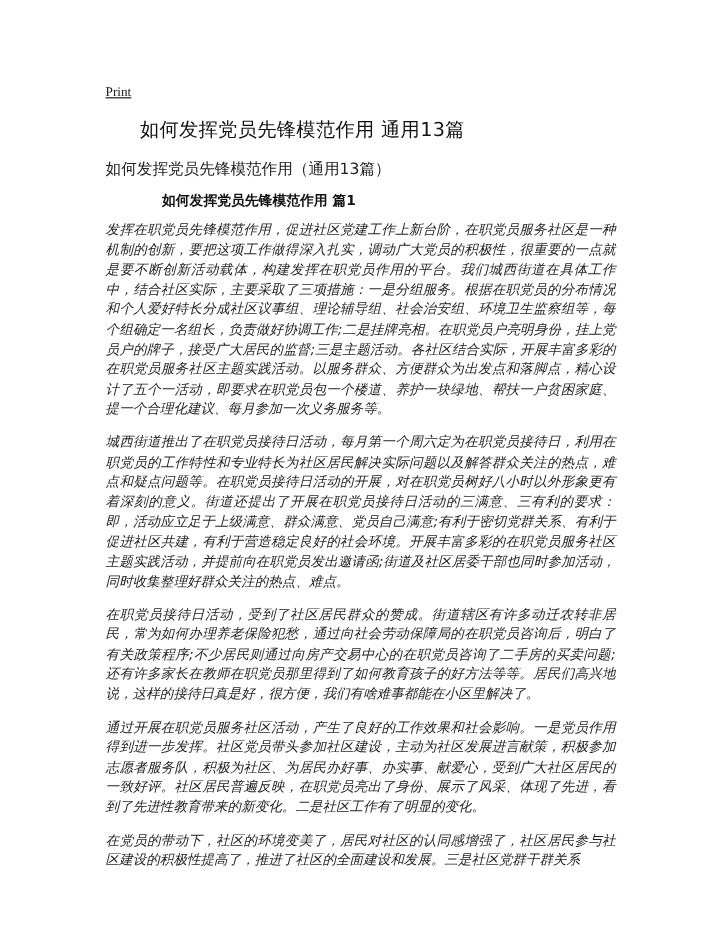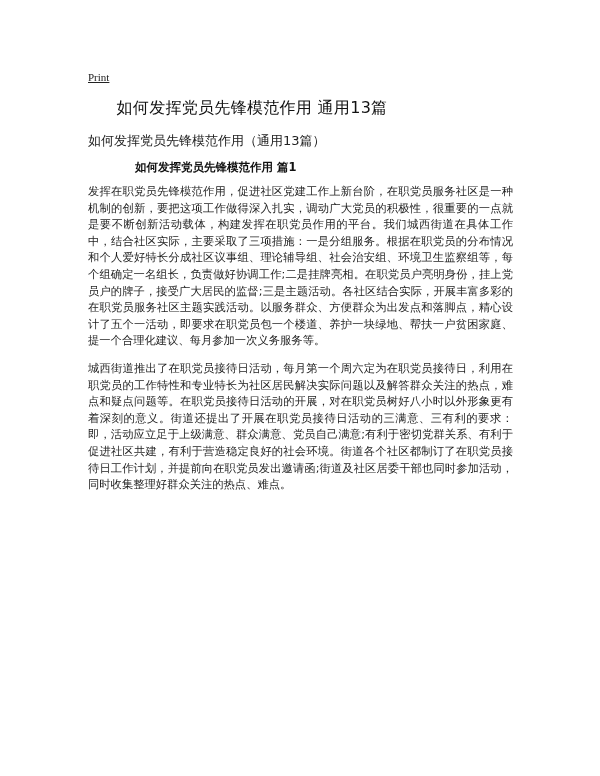--- a/index.html
+++ b/index.html
@@ -56,29 +56,33 @@
       top: 184px;
       width: 425px;
     }
     .para {
       font-size: 11.3px;
       line-height: 16.6px;
       margin: 0 0 11px 0;
       color: #1e1e1e;
       text-align: justify;
       word-break: break-all;
+      font-style: italic;
     }
   </style>
 </head>
 <body>
 
 <div class="print-label">Print</div>
 
 <h1 class="doc-title" style="margin:0;font-weight:normal;">如何发挥党员先锋模范作用 通用13篇</h1>
 
 <div class="subtitle">如何发挥党员先锋模范作用（通用13篇）</div>
 
 <div class="section-heading">如何发挥党员先锋模范作用 篇1</div>
 
 <div class="body-text">
   <p class="para">发挥在职党员先锋模范作用，促进社区党建工作上新台阶，在职党员服务社区是一种机制的创新，要把这项工作做得深入扎实，调动广大党员的积极性，很重要的一点就是要不断创新活动载体，构建发挥在职党员作用的平台。我们城西街道在具体工作中，结合社区实际，主要采取了三项措施：一是分组服务。根据在职党员的分布情况和个人爱好特长分成社区议事组、理论辅导组、社会治安组、环境卫生监察组等，每个组确定一名组长，负责做好协调工作;二是挂牌亮相。在职党员户亮明身份，挂上党员户的牌子，接受广大居民的监督;三是主题活动。各社区结合实际，开展丰富多彩的在职党员服务社区主题实践活动。以服务群众、方便群众为出发点和落脚点，精心设计了五个一活动，即要求在职党员包一个楼道、养护一块绿地、帮扶一户贫困家庭、提一个合理化建议、每月参加一次义务服务等。</p>
-  <p class="para">城西街道推出了在职党员接待日活动，每月第一个周六定为在职党员接待日，利用在职党员的工作特性和专业特长为社区居民解决实际问题以及解答群众关注的热点，难点和疑点问题等。在职党员接待日活动的开展，对在职党员树好八小时以外形象更有着深刻的意义。街道还提出了开展在职党员接待日活动的三满意、三有利的要求：即，活动应立足于上级满意、群众满意、党员自己满意;有利于密切党群关系、有利于促进社区共建，有利于营造稳定良好的社会环境。街道各个社区都制订了在职党员接待日工作计划，并提前向在职党员发出邀请函;街道及社区居委干部也同时参加活动，同时收集整理好群众关注的热点、难点。</p>
+  <p class="para">城西街道推出了在职党员接待日活动，每月第一个周六定为在职党员接待日，利用在职党员的工作特性和专业特长为社区居民解决实际问题以及解答群众关注的热点，难点和疑点问题等。在职党员接待日活动的开展，对在职党员树好八小时以外形象更有着深刻的意义。街道还提出了开展在职党员接待日活动的三满意、三有利的要求：即，活动应立足于上级满意、群众满意、党员自己满意;有利于密切党群关系、有利于促进社区共建，有利于营造稳定良好的社会环境。开展丰富多彩的在职党员服务社区主题实践活动，并提前向在职党员发出邀请函;街道及社区居委干部也同时参加活动，同时收集整理好群众关注的热点、难点。</p>
+  <p class="para">在职党员接待日活动，受到了社区居民群众的赞成。街道辖区有许多动迁农转非居民，常为如何办理养老保险犯愁，通过向社会劳动保障局的在职党员咨询后，明白了有关政策程序;不少居民则通过向房产交易中心的在职党员咨询了二手房的买卖问题;还有许多家长在教师在职党员那里得到了如何教育孩子的好方法等等。居民们高兴地说，这样的接待日真是好，很方便，我们有啥难事都能在小区里解决了。</p>
+  <p class="para">通过开展在职党员服务社区活动，产生了良好的工作效果和社会影响。一是党员作用得到进一步发挥。社区党员带头参加社区建设，主动为社区发展进言献策，积极参加志愿者服务队，积极为社区、为居民办好事、办实事、献爱心，受到广大社区居民的一致好评。社区居民普遍反映，在职党员亮出了身份、展示了风采、体现了先进，看到了先进性教育带来的新变化。二是社区工作有了明显的变化。</p>
+  <p class="para">在党员的带动下，社区的环境变美了，居民对社区的认同感增强了，社区居民参与社区建设的积极性提高了，推进了社区的全面建设和发展。三是社区党群干群关系</p>
 </div>
 
 </body></html>

